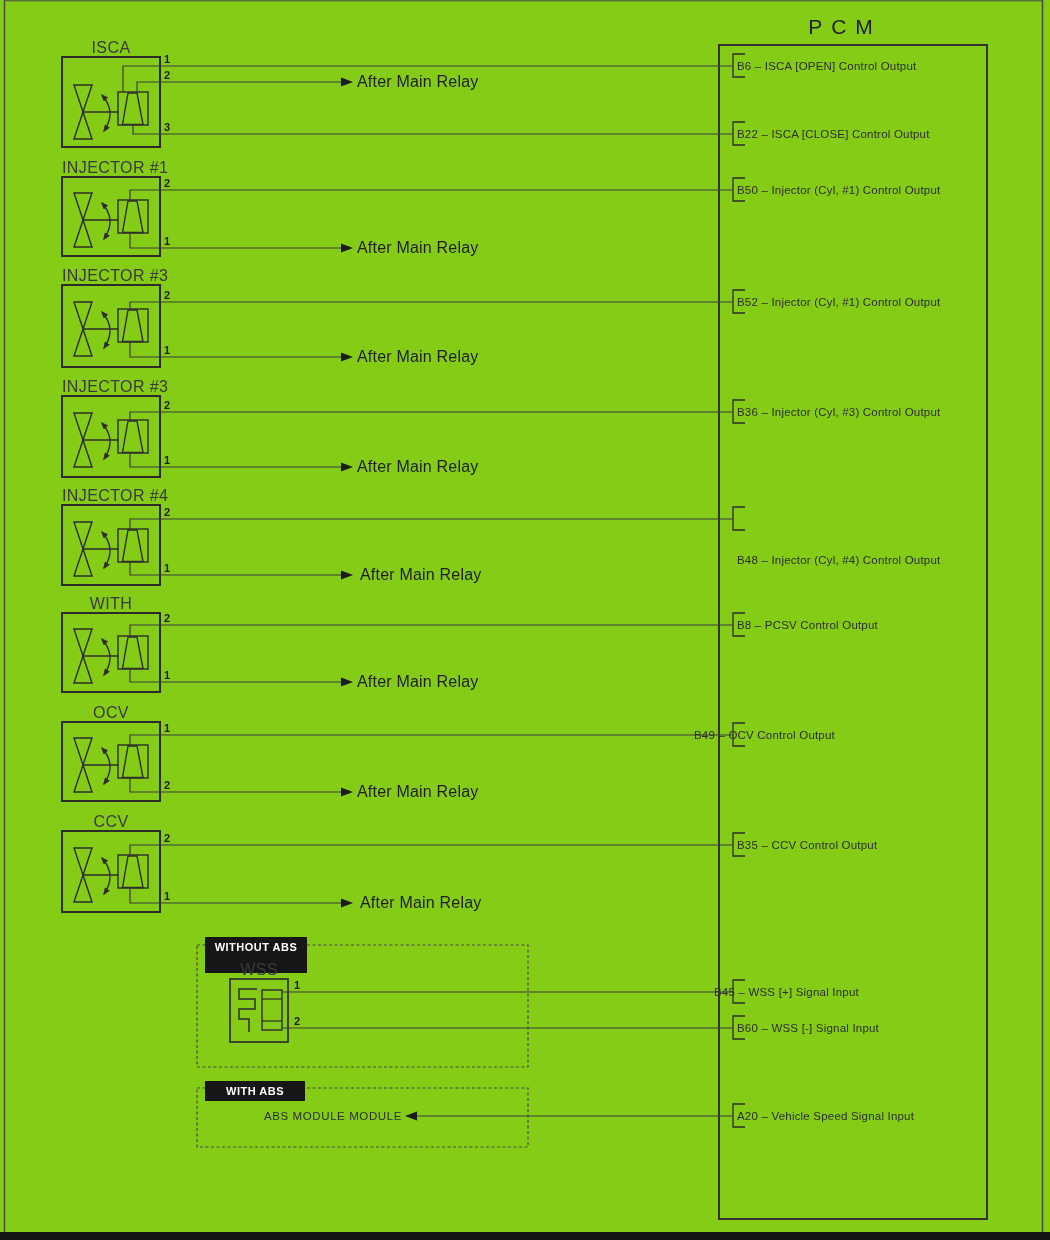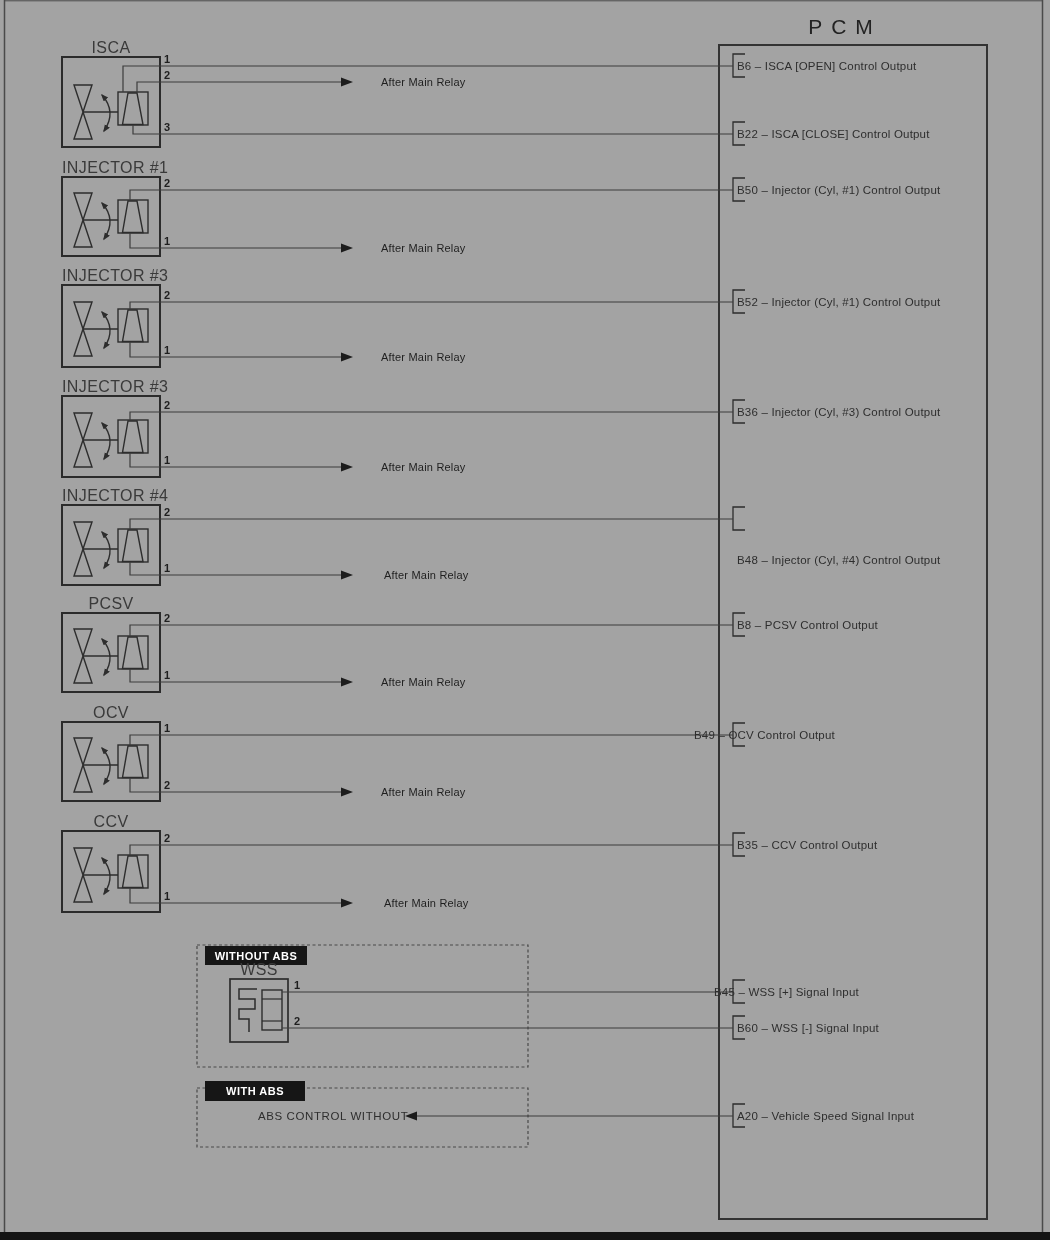--- a/index.html
+++ b/index.html
@@ -1,26 +1,26 @@
 <!DOCTYPE html>
 <html><head>
 <meta charset="utf-8">
 <style>
   html,body{margin:0;padding:0;background:#e8e8e8;}
   .page{
     position:relative;width:1050px;height:1240px;margin:0 auto;
-    background:#a3a3a3;overflow:hidden;
+    background:#84cc16;overflow:hidden;
     font-family:"Liberation Sans",sans-serif;color:#2e2e2e;
   }
   svg.layer{position:absolute;left:0;top:0;}
   .t{position:absolute;white-space:nowrap;line-height:14px;font-size:11.5px;}
   .comp-name{font-size:16px;letter-spacing:.4px;color:#3a3a3a;text-align:center;}
   .pin-num{font-size:11px;font-weight:bold;color:#1f1f1f;}
   .pcm-pin{font-size:11.5px;letter-spacing:.2px;}
-  .amr{font-size:11px;letter-spacing:.2px;color:#1f1f1f;margin-left:24px;}
+  .amr{font-size:16px;letter-spacing:.2px;color:#1f1f1f;}
   .pcm-title{font-size:21px;letter-spacing:9px;color:#222;text-align:center;line-height:25px;}
   .badge{
     background:#161616;color:#ffffff;font-size:11px;font-weight:bold;
     text-align:center;line-height:20px;letter-spacing:.5px;
   }
   .abs-module{font-size:11.5px;letter-spacing:.6px;text-align:right;}
 </style>
 </head>
 <body>
 
@@ -181,21 +181,21 @@
   <div class="t pcm-pin" style="left:737px;top:838px;text-align:right;">B35 – CCV Control Output</div>
   <div class="t pcm-pin" style="left:714px;top:985px;">B45 – WSS [+] Signal Input</div>
   <div class="t pcm-pin" style="left:737px;top:1021px;">B60 – WSS [-] Signal Input</div>
   <div class="t pcm-pin" style="left:737px;top:1109px;">A20 – Vehicle Speed Signal Input</div>
 
   <div class="t comp-name" style="left:62px;top:41px;width:98px;">ISCA</div>
   <div class="t comp-name" style="left:62px;top:161px;width:98px;">INJECTOR #1</div>
   <div class="t comp-name" style="left:62px;top:269px;width:98px;">INJECTOR #3</div>
   <div class="t comp-name" style="left:62px;top:380px;width:98px;">INJECTOR #3</div>
   <div class="t comp-name" style="left:62px;top:489px;width:98px;">INJECTOR #4</div>
-  <div class="t comp-name" style="left:62px;top:597px;width:98px;">PCSV</div>
+  <div class="t comp-name" style="left:62px;top:597px;width:98px;">WITH</div>
   <div class="t comp-name" style="left:62px;top:706px;width:98px;">OCV</div>
   <div class="t comp-name" style="left:62px;top:815px;width:98px;">CCV</div>
 
   <div class="t pin-num" style="left:164px;top:52px;">1</div>
   <div class="t pin-num" style="left:164px;top:68px;">2</div>
   <div class="t pin-num" style="left:164px;top:120px;">3</div>
   <div class="t pin-num" style="left:164px;top:176px;">2</div>
   <div class="t pin-num" style="left:164px;top:234px;">1</div>
   <div class="t pin-num" style="left:164px;top:288px;">2</div>
   <div class="t pin-num" style="left:164px;top:343px;">1</div>
@@ -212,20 +212,20 @@
 
   <div class="t amr" style="left:357px;top:75px;">After Main Relay</div>
   <div class="t amr" style="left:357px;top:241px;">After Main Relay</div>
   <div class="t amr" style="left:357px;top:350px;">After Main Relay</div>
   <div class="t amr" style="left:357px;top:460px;">After Main Relay</div>
   <div class="t amr" style="left:360px;top:568px;">After Main Relay</div>
   <div class="t amr" style="left:357px;top:675px;">After Main Relay</div>
   <div class="t amr" style="left:357px;top:785px;">After Main Relay</div>
   <div class="t amr" style="left:360px;top:896px;">After Main Relay</div>
 
-  <div class="t badge" style="left:205px;top:937px;width:102px;height:19px;margin-top:9px;">WITHOUT ABS</div>
+  <div class="t badge" style="left:205px;top:937px;width:102px;height:36px;">WITHOUT ABS</div>
   <div class="t comp-name" style="left:230px;top:963px;width:58px;">WSS</div>
   <div class="t pin-num" style="left:294px;top:978px;">1</div>
   <div class="t pin-num" style="left:294px;top:1014px;">2</div>
   <div class="t badge" style="left:205px;top:1081px;width:100px;height:20px;">WITH ABS</div>
-  <div class="t abs-module" style="left:258px;top:1109px;width:144px;">ABS CONTROL WITHOUT</div>
+  <div class="t abs-module" style="left:258px;top:1109px;width:144px;">ABS MODULE MODULE</div>
 
 </div>
 
 </body></html>

